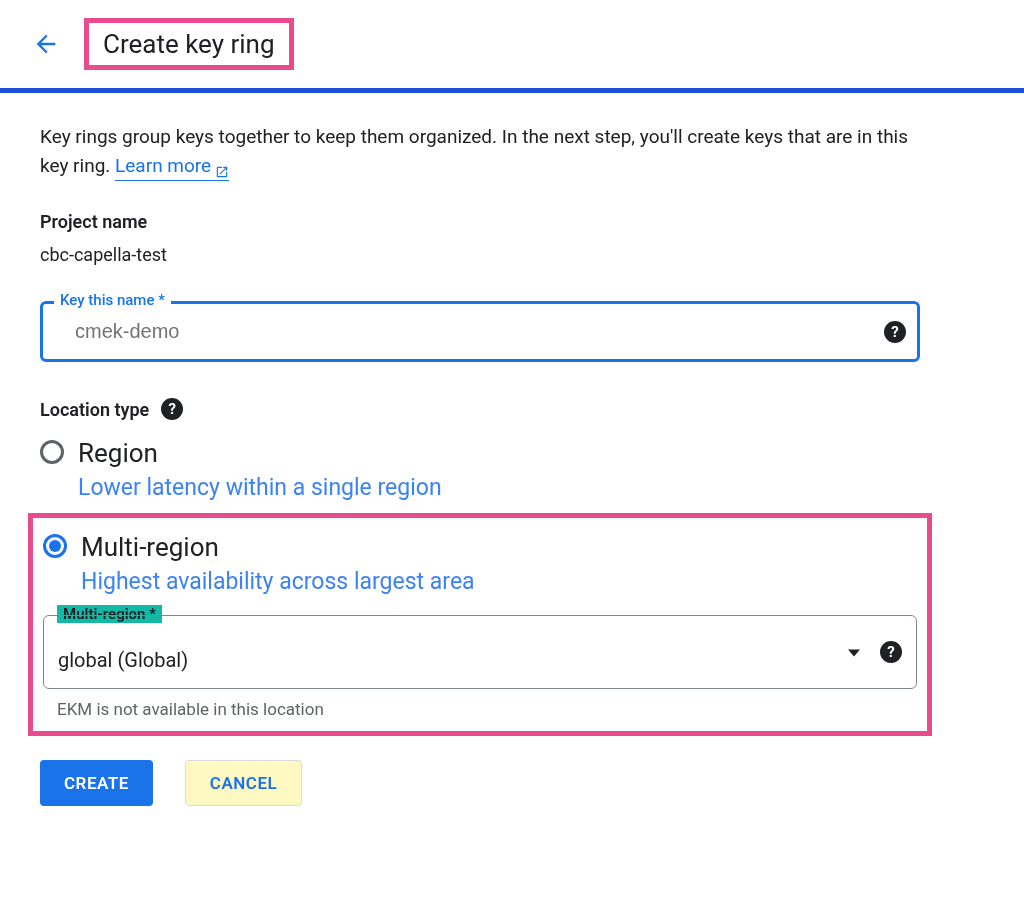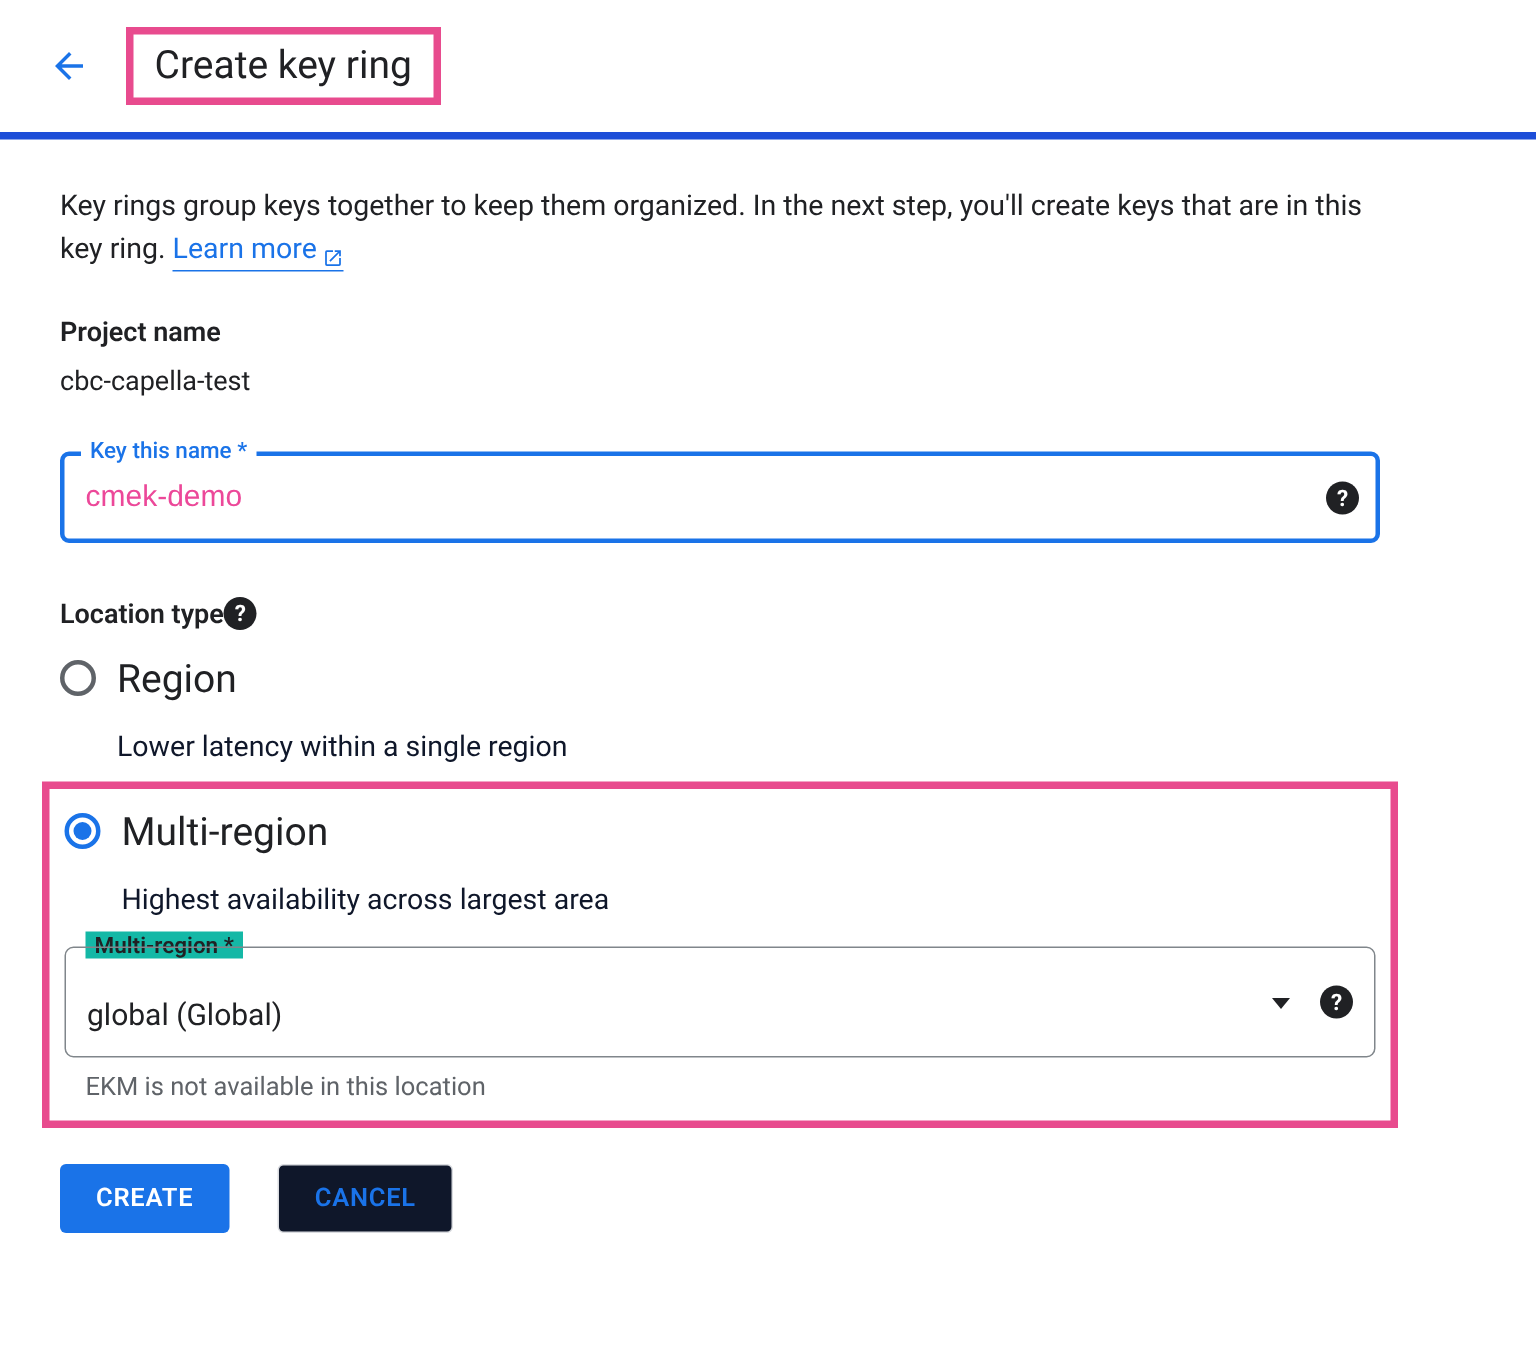--- a/index.html
+++ b/index.html
@@ -90,25 +90,26 @@
     }
     .input-box {
       border: 3px solid #1a73e8;
       border-radius: 6px;
       padding: 16px 50px 16px 14px;
       display: flex;
       align-items: center;
     }
     .input-text {
       font-size: 20px;
-      color: #ec4899;
+      color: #737373;
       border: none;
       outline: none;
       flex: 1;
       width: 100%;
+      margin-left: 18px;
     }
     .help-icon {
       width: 22px;
       height: 22px;
       border-radius: 50%;
       background: #202124;
       color: #fff;
       display: inline-flex;
       align-items: center;
       justify-content: center;
@@ -118,21 +119,21 @@
     }
     .input-help {
       position: absolute;
       right: 14px;
       top: 50%;
       transform: translateY(-50%);
     }
     .location-type-row {
       display: flex;
       align-items: center;
-      gap: 0;
+      gap: 12px;
       margin-bottom: 16px;
     }
     .radio-group {
       margin-bottom: 12px;
     }
     .radio-row {
       display: flex;
       align-items: flex-start;
       gap: 14px;
       margin-bottom: 10px;
@@ -160,23 +161,23 @@
       border-radius: 50%;
       top: 50%;
       left: 50%;
       transform: translate(-50%, -50%);
     }
     .radio-label {
       font-size: 26px;
       color: #202124;
     }
     .radio-desc {
-      font-size: 19px;
-      color: #0f172a;
-      margin-top: 18px;
+      font-size: 23px;
+      color: #3b82f6;
+      margin-top: 6px;
     }
     .highlight-pink {
       border: 5px solid #e84b8e;
       padding: 12px 10px 12px 10px;
       margin-left: -12px;
       margin-right: -12px;
     }
     .select-wrapper {
       position: relative;
       margin-top: 18px;
@@ -244,21 +245,21 @@
       letter-spacing: 0.5px;
       cursor: pointer;
       border: none;
       font-family: inherit;
     }
     .btn-primary {
       background: #1a73e8;
       color: #fff;
     }
     .btn-secondary {
-      background: #0f172a;
+      background: #fef9c3;
       color: #1a73e8;
       border: 1px solid #dadce0;
     }
   </style>
 </head>
 <body>
 
 <div class="header">
   <div class="back-arrow">
     <svg viewBox="0 0 24 24" fill="#1a73e8">

